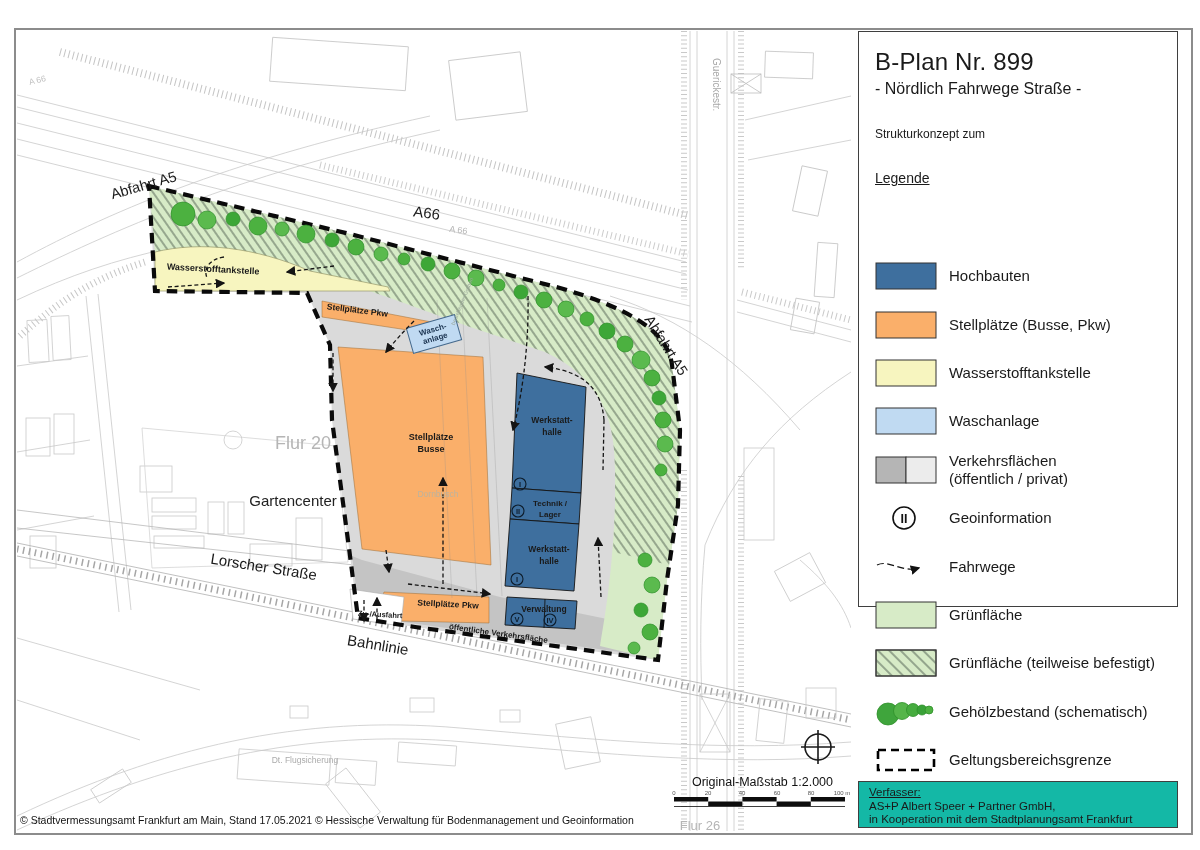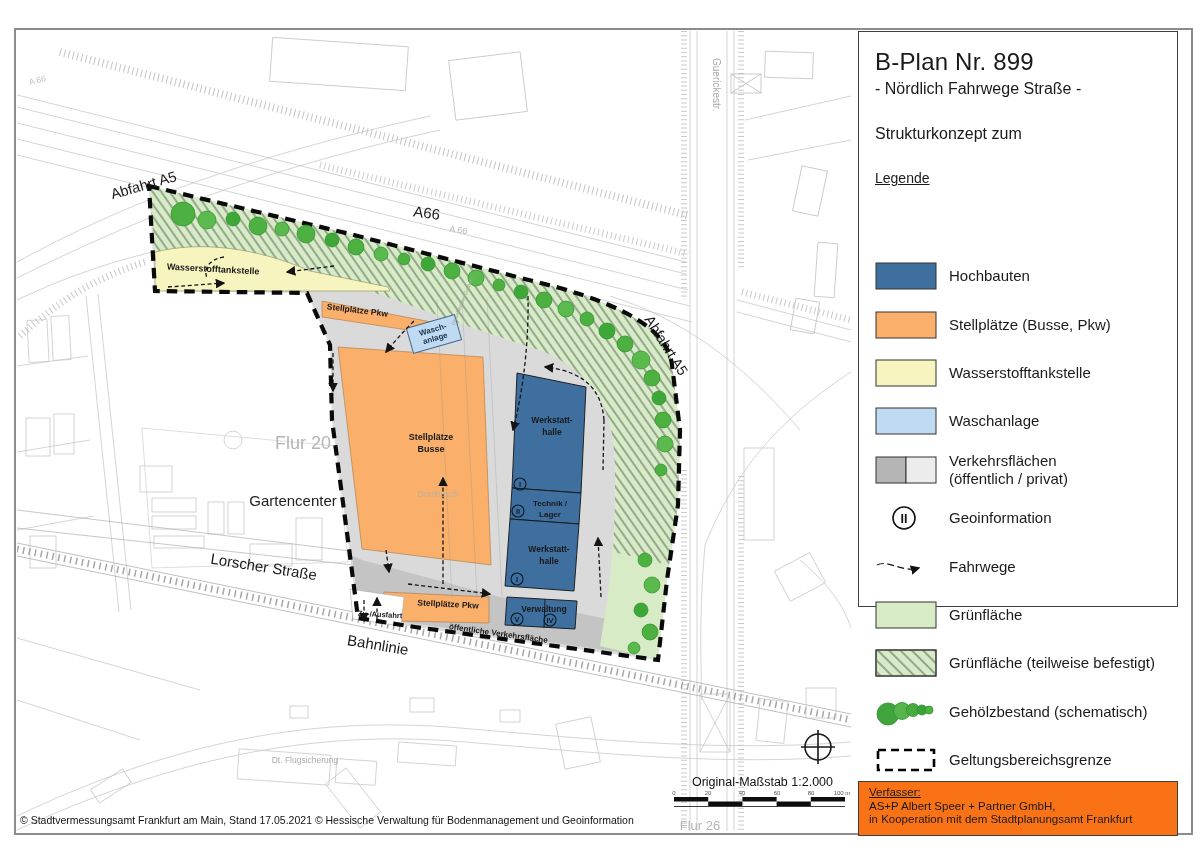--- a/index.html
+++ b/index.html
@@ -5,27 +5,27 @@
   html,body{margin:0;padding:0;background:#fff;width:1200px;height:850px;overflow:hidden;
     font-family:"Liberation Sans","DejaVu Sans",sans-serif;color:#1a1a1a;}
   .sheet{position:relative;width:1200px;height:850px;background:#fff;}
   .frame{position:absolute;left:14px;top:28px;width:1175px;height:803px;border:2.5px solid #8c8c8c;pointer-events:none;}
   svg text{font-family:"Liberation Sans","DejaVu Sans",sans-serif;}
   
   .panel{position:absolute;left:858px;top:31px;width:320px;height:576px;border:1.3px solid #3f3f3f;background:#fff;box-sizing:border-box;}
   .titleblock{padding:16px 14px 0 16px;}
   .t1{font-size:24px;letter-spacing:.2px;}
   .t2{font-size:16px;margin-top:4px;}
-  .t3{font-size:16px;margin-top:26px;line-height:20px;}
+  .t3{font-size:12px;margin-top:26px;line-height:20px;}
   .t4{font-size:14px;margin-top:26px;text-decoration:underline;}
   .legend{position:absolute;left:16px;top:220px;right:6px;}
   .lg-row{height:48.4px;display:flex;align-items:center;}
   .lg-sym{flex:0 0 62px;margin-right:12px;}
   .lg-text{font-size:15px;line-height:18px;}
-  .authorbox{position:absolute;left:858px;top:781px;width:320px;height:55px;border:1.3px solid #3f3f3f;background:#f97316;box-sizing:border-box;padding:4px 10px;font-size:11.5px;line-height:13.5px;}
+  .authorbox{position:absolute;left:858px;top:781px;width:320px;height:47px;border:1.3px solid #3f3f3f;background:#14b8a6;box-sizing:border-box;padding:4px 10px;font-size:11.5px;line-height:13.5px;}
   .authorbox .hd{text-decoration:underline;}
   .copyright{position:absolute;left:20px;top:814px;font-size:10.5px;color:#111;white-space:nowrap;text-align:right;}
 </style>
 </head>
 <body>
 
 <div class="sheet">
 
   <svg width="1200" height="850" viewBox="0 0 1200 850" style="position:absolute;left:0;top:0;">
     <defs>

